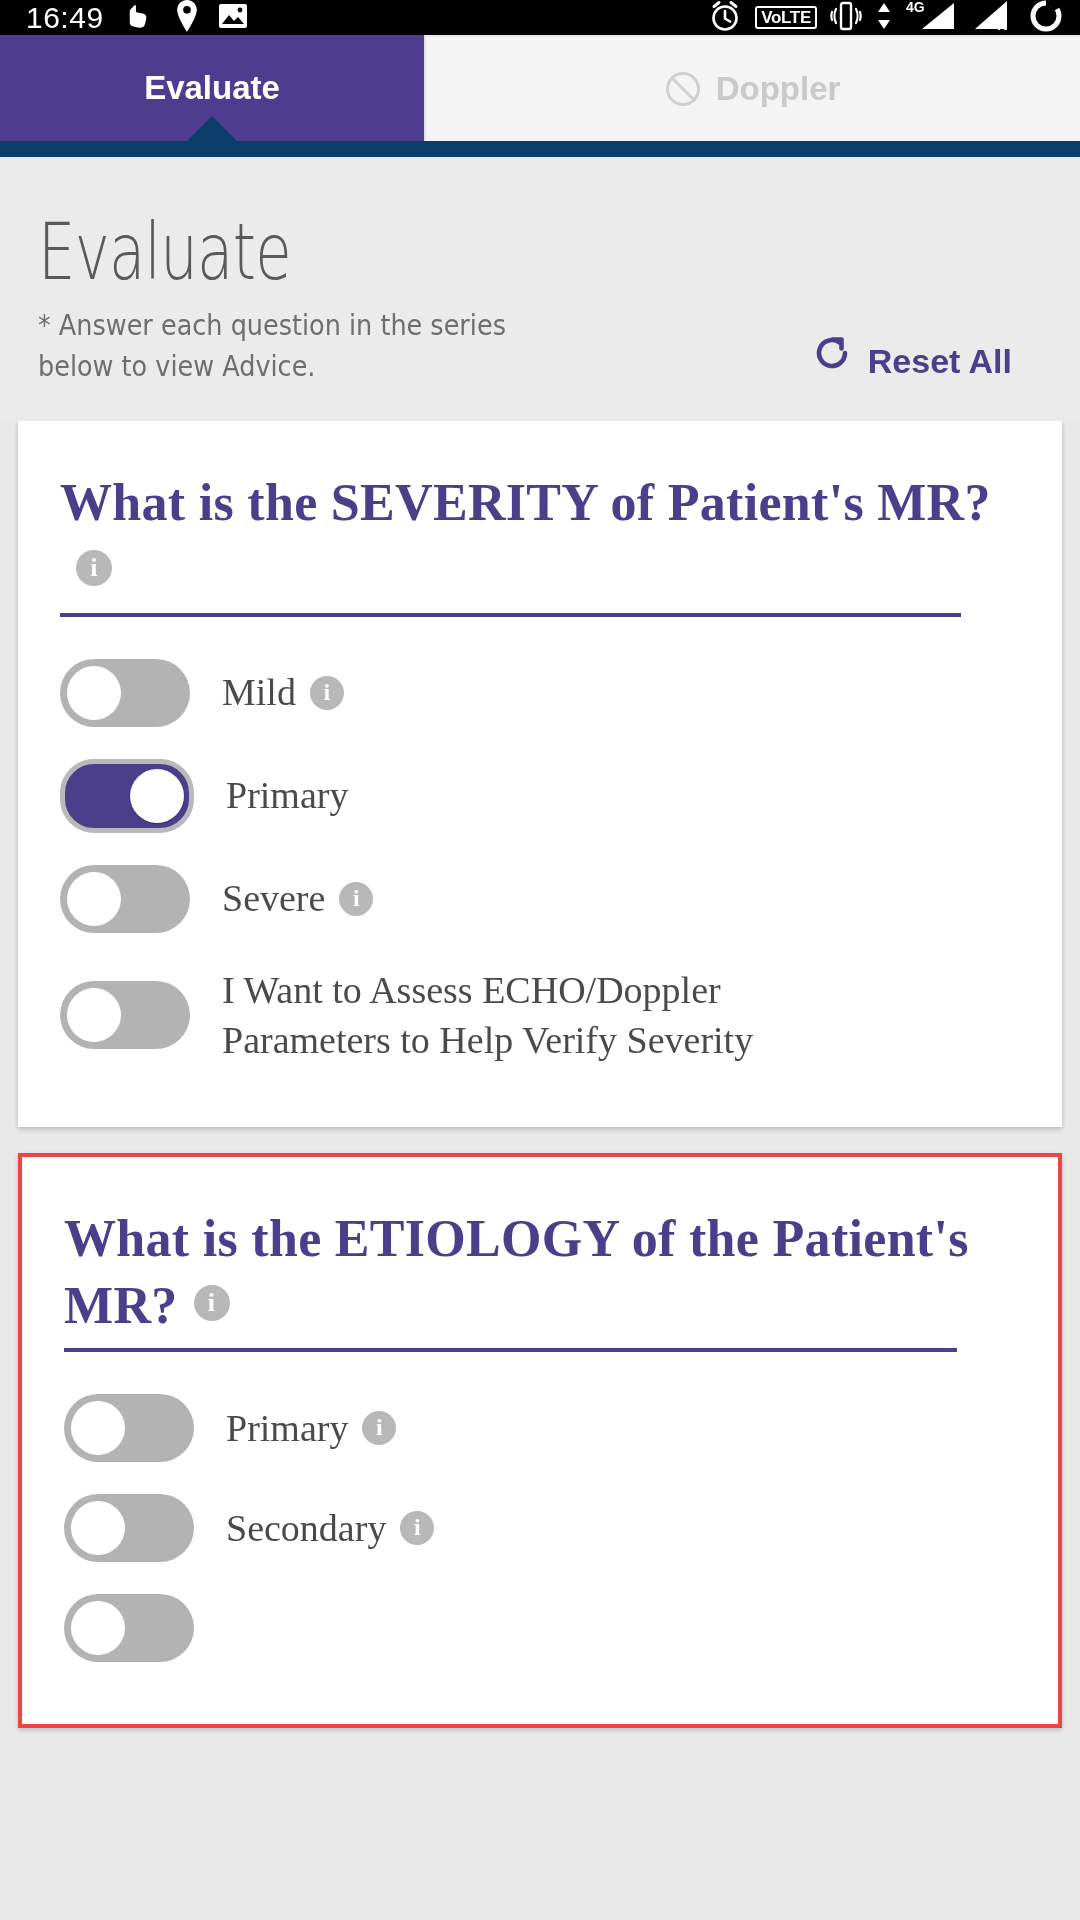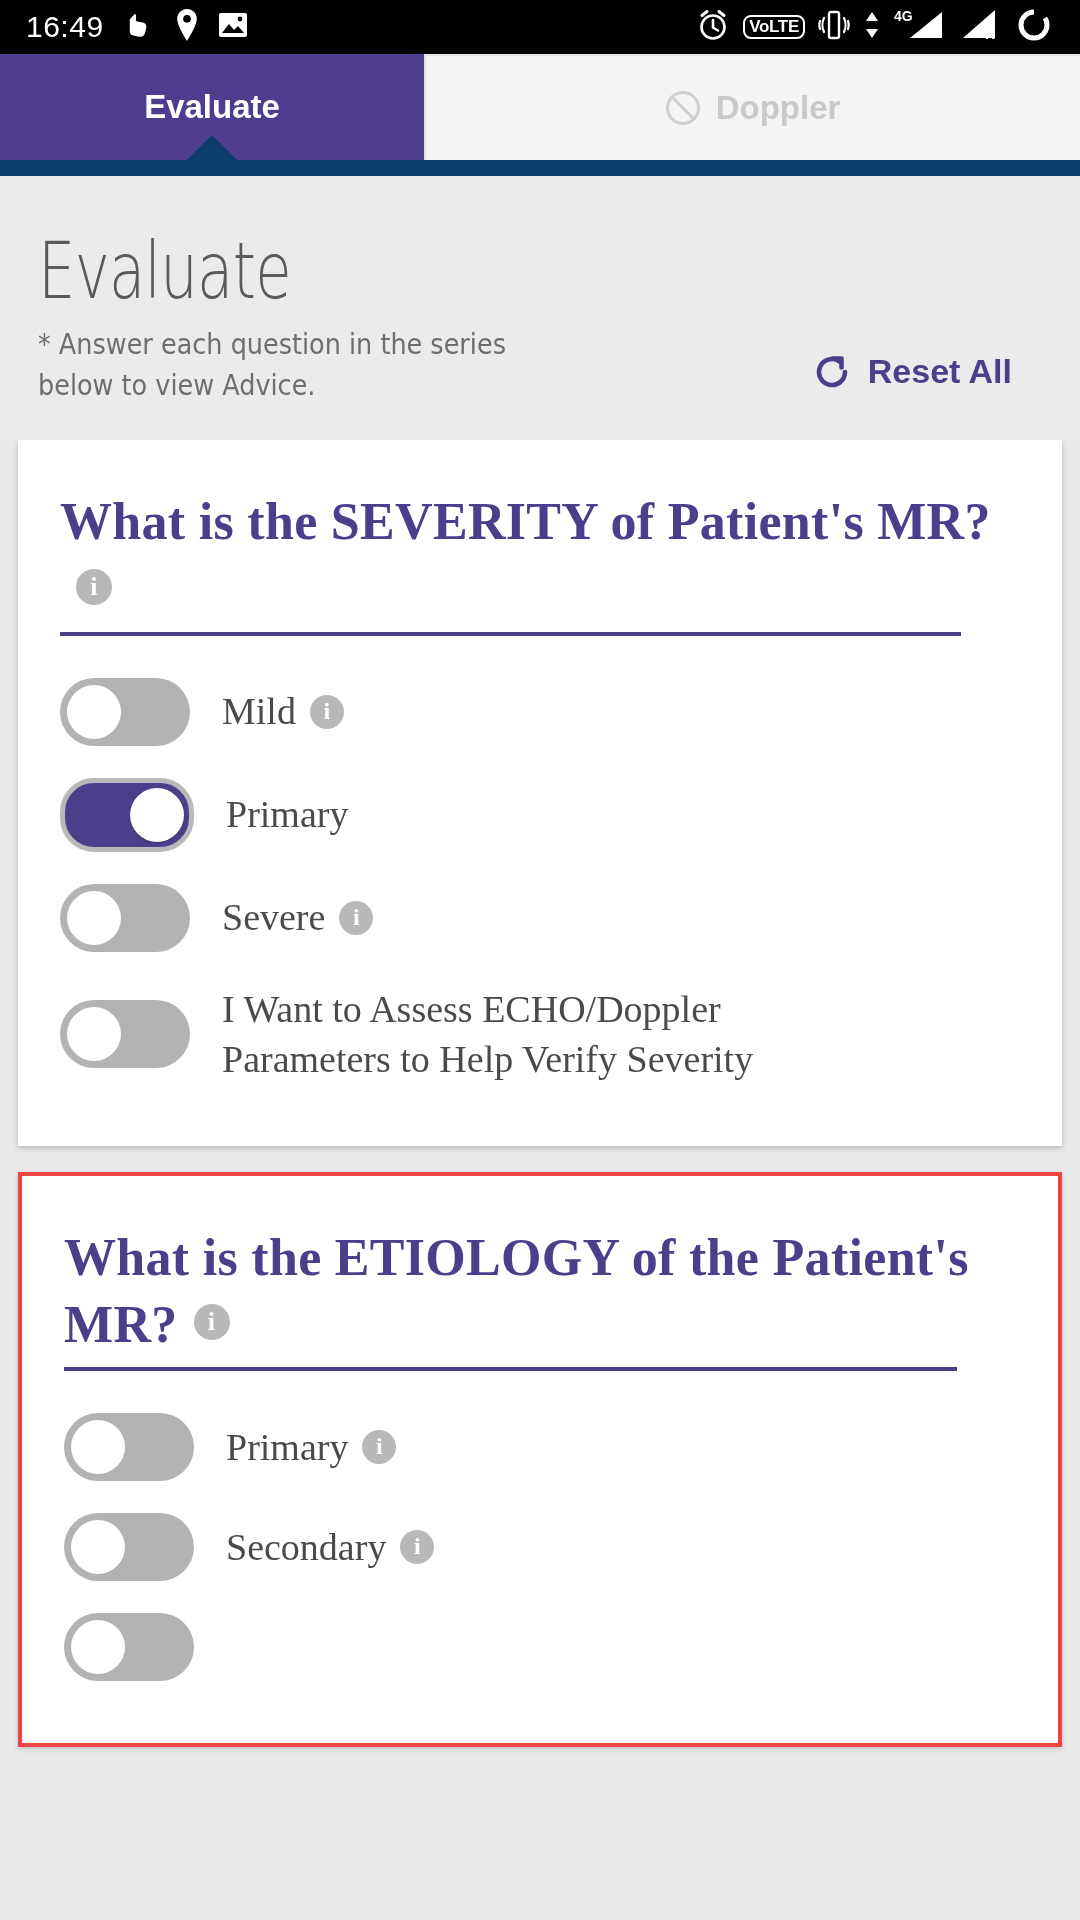--- a/index.html
+++ b/index.html
@@ -7,25 +7,25 @@
   html, body {
     width: 1080px;
     height: 1920px;
     overflow: hidden;
     background: #e9e9e9;
     font-family: "Liberation Sans", sans-serif;
   }
 
   
   .status-bar {
-    height: 54px;
+    height: 35px;
     background: #000;
     display: flex;
     align-items: center;
-    padding: 0 28px 0 26px;
+    padding: 0 16px 0 26px;
     color: #fff;
   }
   .status-time {
     font-size: 30px;
     font-weight: 400;
     letter-spacing: 0.5px;
     font-family: "Liberation Sans", sans-serif;
   }
   .status-left-icons {
     display: flex;
@@ -35,21 +35,21 @@
   }
   .status-right {
     margin-left: auto;
     display: flex;
     align-items: center;
     gap: 13px;
   }
   .sicon { display: block; }
   .volte-box {
     border: 2px solid #fff;
-    border-radius: 8px;
+    border-radius: 3px;
     padding: 1px 4px;
     font-size: 17px;
     font-weight: 700;
     line-height: 1.05;
     letter-spacing: -0.3px;
   }
 
   
   .tab-bar {
     height: 106px;
@@ -137,21 +137,21 @@
     font-size: 29px;
     color: #6e6e6e;
     line-height: 1.42;
     max-width: 560px;
     font-family: "DejaVu Sans", sans-serif;
     transform: scaleX(0.88);
     transform-origin: left center;
   }
   .reset-btn {
     display: flex;
-    align-items: flex-start;
+    align-items: flex-end;
     gap: 16px;
     color: #4b3f8c;
     font-size: 34px;
     font-weight: 700;
     padding: 6px 30px 6px 6px;
     white-space: nowrap;
   }
   .reset-icon { display:block; }
 
   

